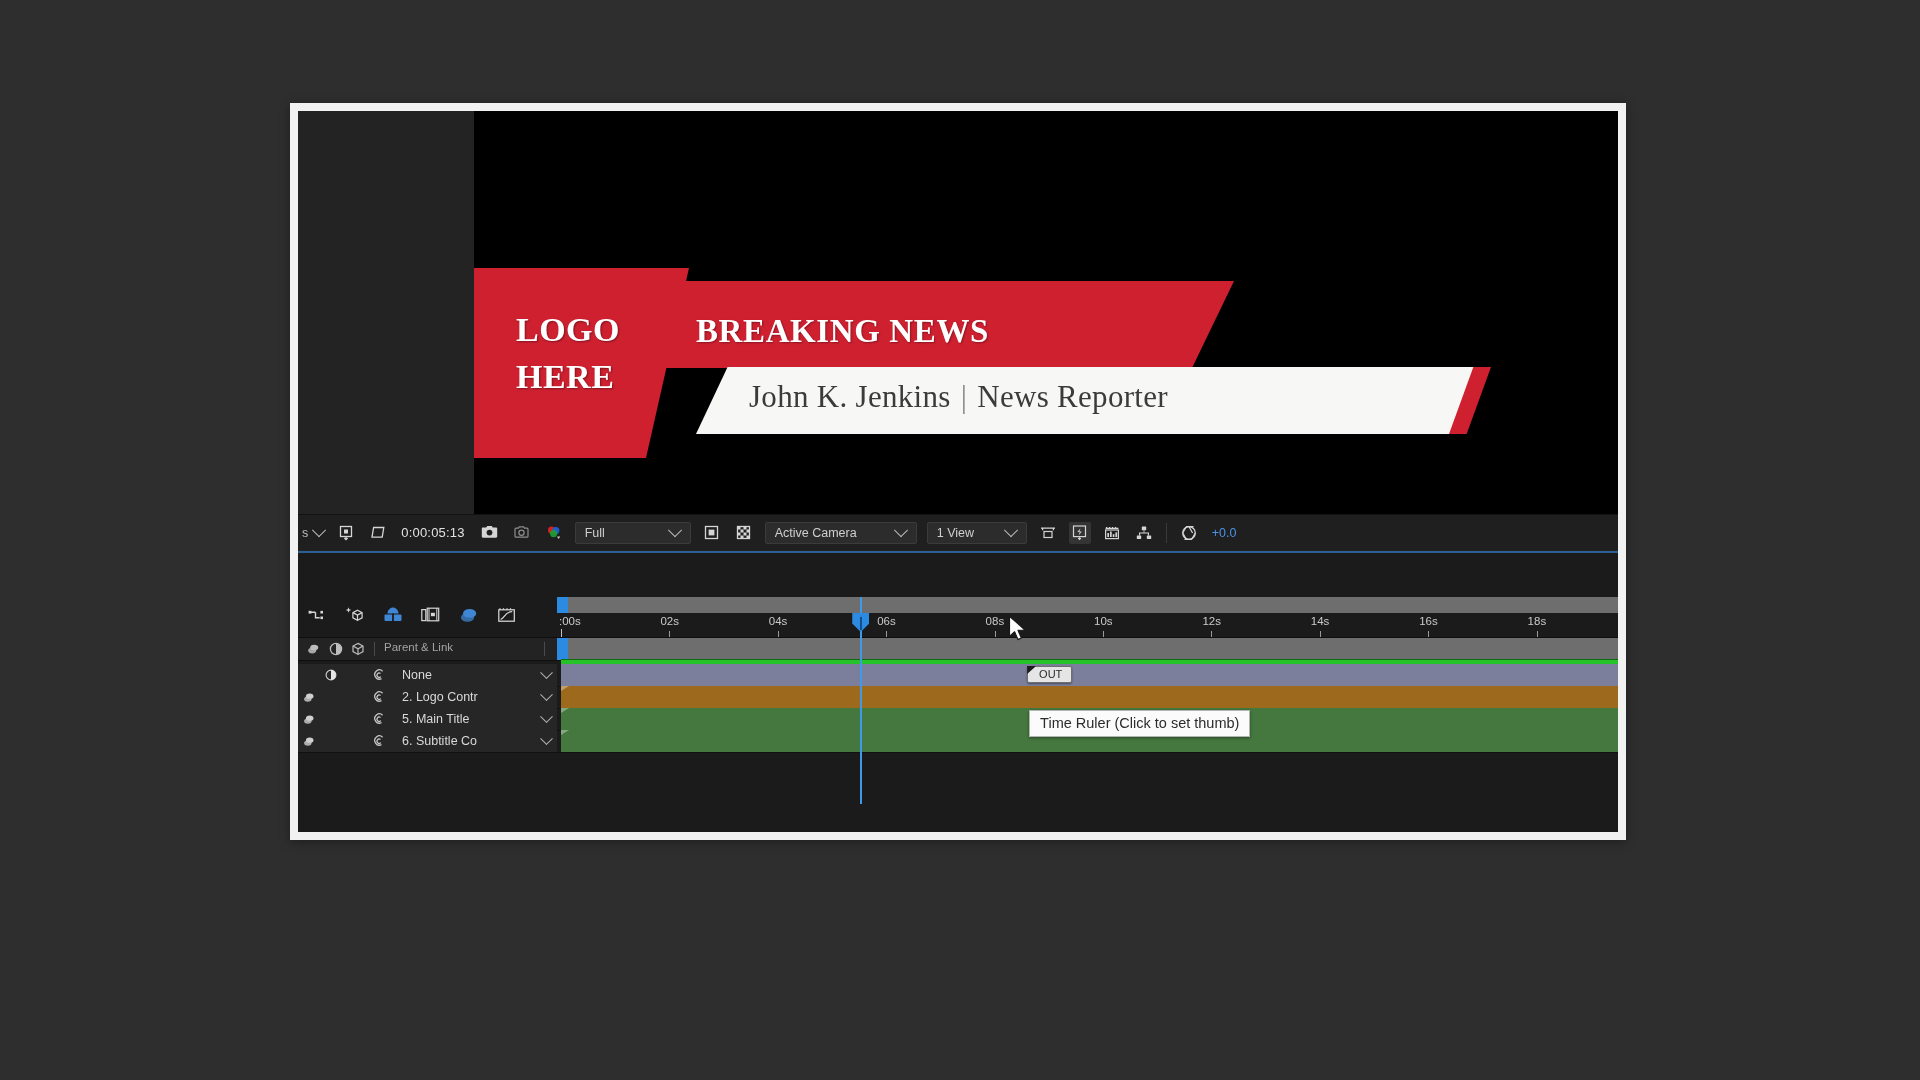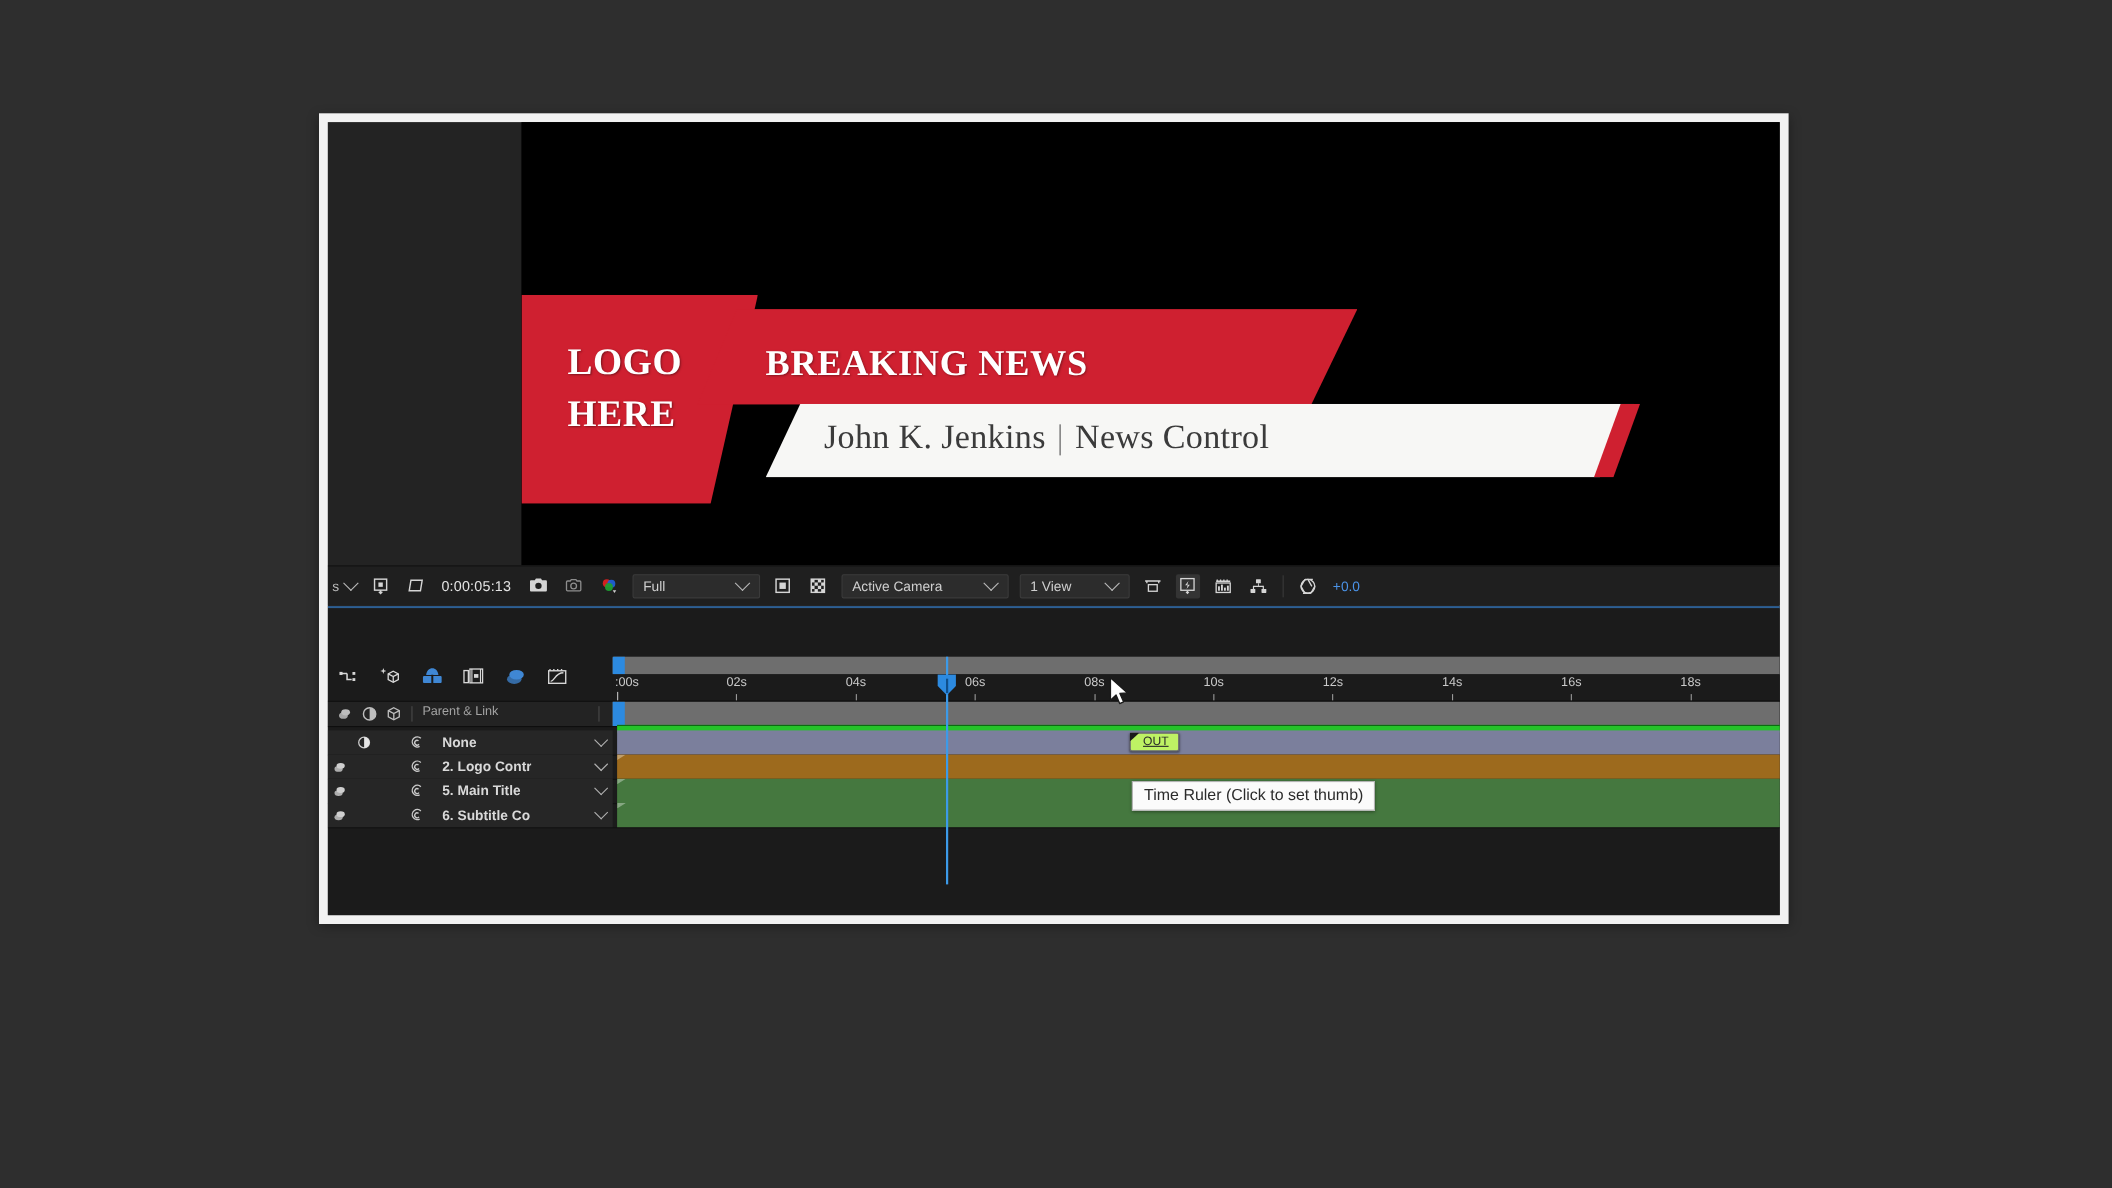--- a/index.html
+++ b/index.html
@@ -179,21 +179,21 @@
   }
   .cell{height:22px;display:flex;align-items:center;justify-content:center;}
   .c-av{width:22px;}
   .c-blank{width:22px;}
   .c-shy{width:22px;}
   .c-spin{width:30px;}
   .c-parent{
     flex:1;display:flex;align-items:center;justify-content:space-between;
     padding:0 6px 0 8px;box-sizing:border-box;
   }
-  .parent-name{color:#d9d9d9;font-size:12.5px;white-space:nowrap;overflow:hidden;font-weight:bold;}
+  .parent-name{color:#d9d9d9;font-size:12.5px;white-space:nowrap;overflow:hidden;}
   .parent-chev{
     width:8px;height:8px;border-right:1.5px solid #b0b0b0;border-bottom:1.5px solid #b0b0b0;
     transform:rotate(45deg) translate(-2px,-2px);flex:0 0 auto;margin-left:4px;
   }
   .row-track{
     position:absolute;left:259px;top:0;right:0;height:100%;
   }
   .bar{position:absolute;left:0;top:0;height:100%;}
   .bar .nub{
     position:absolute;left:0;top:0;width:8px;height:5px;
@@ -212,25 +212,24 @@
     width:17px;height:19px;background:#2c8ae0;
     clip-path:polygon(0 0,100% 0,100% 55%,50% 100%,0 55%);
   }
   #playhead-head .stem{
     position:absolute;left:7.5px;top:4px;width:2px;height:13px;background:#0f4f8c;
   }
 
   
   #out-tag{
     position:absolute;
-    background:#bef264;border:1px solid #6f6f6f;border-radius:2px;
+    background:#e5e5e5;border:1px solid #6f6f6f;border-radius:2px;
     color:#2a2a2a;font-size:11px;
     padding:1px 9px 2px 11px;
     box-shadow:0 1px 2px rgba(0,0,0,.4);
-    text-decoration:underline;
   }
   #out-tag:before{
     content:"";position:absolute;left:-1px;top:-1px;width:8px;height:8px;
     background:#1b1b1b;border-right:1px solid #6f6f6f;
     clip-path:polygon(0 0,100% 0,0 100%);
   }
 
   
   #tooltip{
     position:absolute;
@@ -265,21 +264,21 @@
 
       <div id="comp-viewer">
         <div class="lt" id="lt-logo"></div>
         <div id="lt-logo-text"><span>LOGO</span><br><span>HERE</span></div>
 
         <div class="lt" id="lt-headline-bar"></div>
         <div id="lt-headline">BREAKING NEWS</div>
 
         <div class="lt" id="lt-sub-bar"></div>
         <div class="lt" id="lt-sub-accent"></div>
-        <div id="lt-sub"><span>John K. Jenkins</span><span class="divider">|</span><span>News Control</span></div>
+        <div id="lt-sub"><span>John K. Jenkins</span><span class="divider">|</span><span>News Reporter</span></div>
       </div>
 
       <div id="comp-toolbar">
         <div class="grp">
           <span class="tb-mini">s</span>
           <span class="chev"></span>
         </div>
 
         <span class="tb-icon">
           <svg width="18" height="18" viewBox="0 0 18 18" fill="none" stroke="currentColor" stroke-width="1.3">

